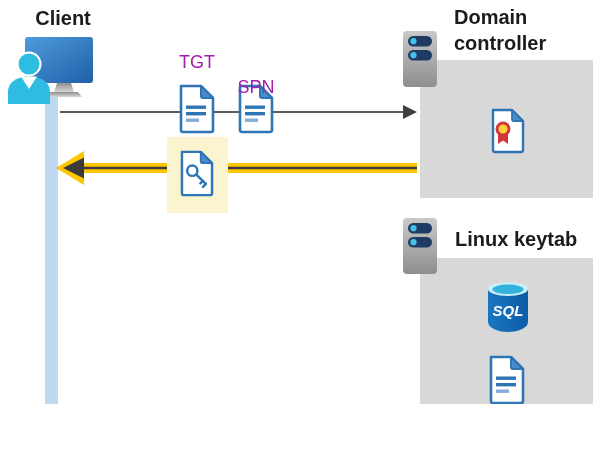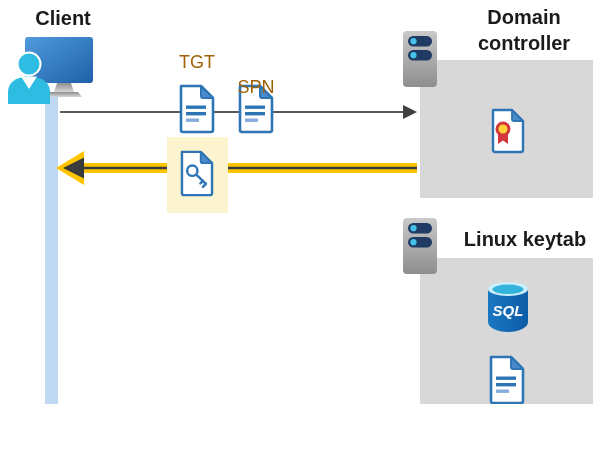--- a/index.html
+++ b/index.html
@@ -2,23 +2,23 @@
 <html><head>
 <meta charset="utf-8">
 <style>
   html,body{margin:0;padding:0;background:#fff;}
   .canvas{
     position:relative;width:600px;height:404px;background:#fff;overflow:hidden;
     font-family:"Liberation Sans",sans-serif;
   }
   .abs{position:absolute;}
   .heading{
-    font-weight:bold;font-size:20px;color:#1b1b1b;line-height:1.32;text-align:center;
+    font-weight:bold;font-size:20px;color:#1b1b1b;line-height:1.32;
   }
-  .small-label{font-size:18px;color:#a16207;text-align:center;}
+  .small-label{font-size:18px;color:#a21caf;text-align:center;}
   .panel{background:#d8d8d8;z-index:1;}
   .client-bar{background:#bfd9f3;z-index:1;}
   .highlight{background:#fbf4cf;z-index:4;}
   .caption{font-size:20px;color:#3a3a3a;text-align:center;}
   .z2{z-index:2;} .z3{z-index:3;} .z5{z-index:5;} .z6{z-index:6;}
   svg{display:block;}
 </style>
 </head>
 <body>
 

